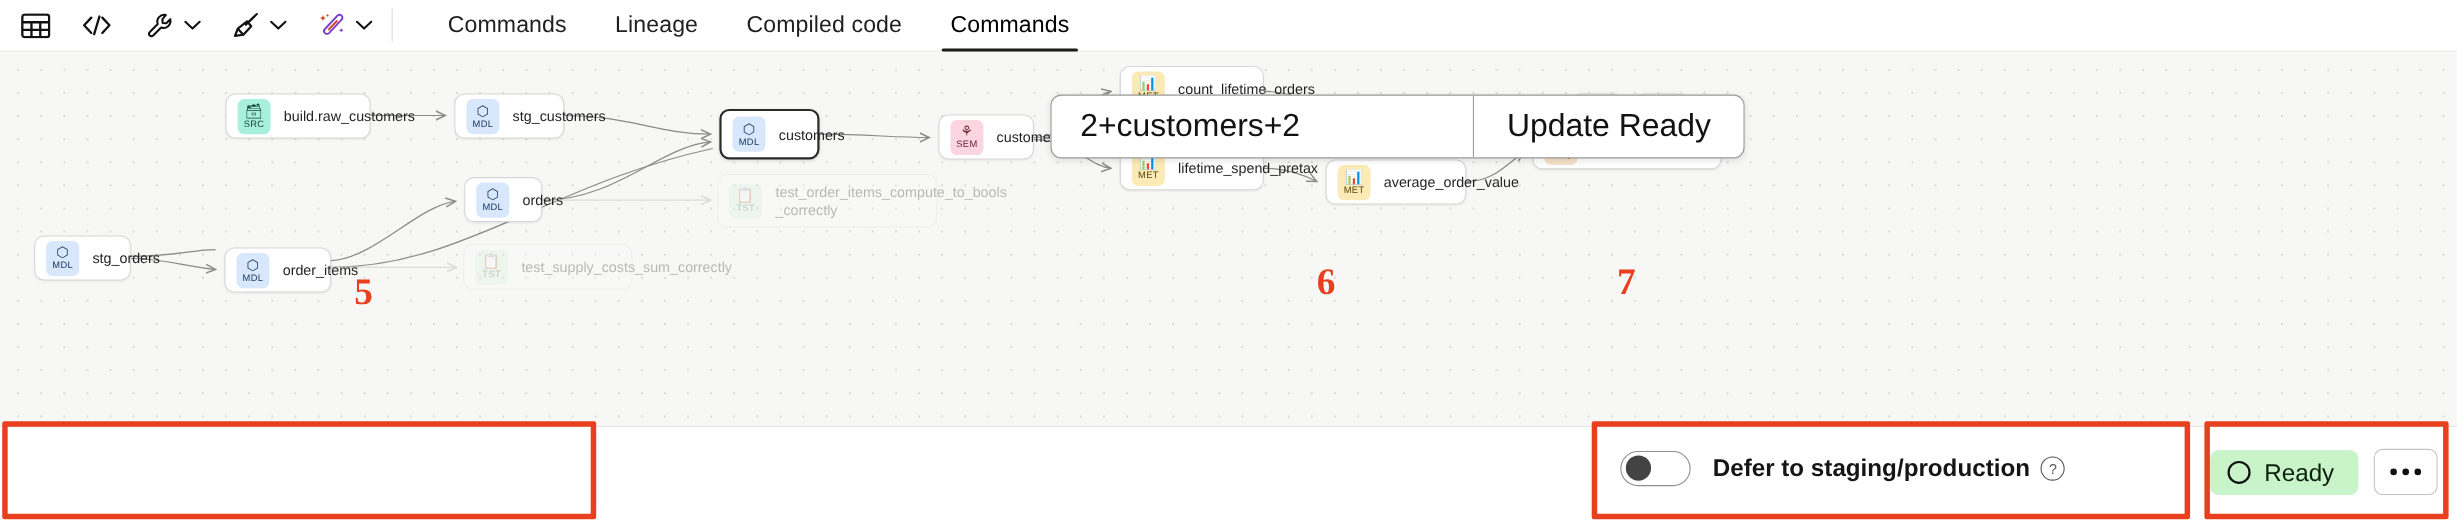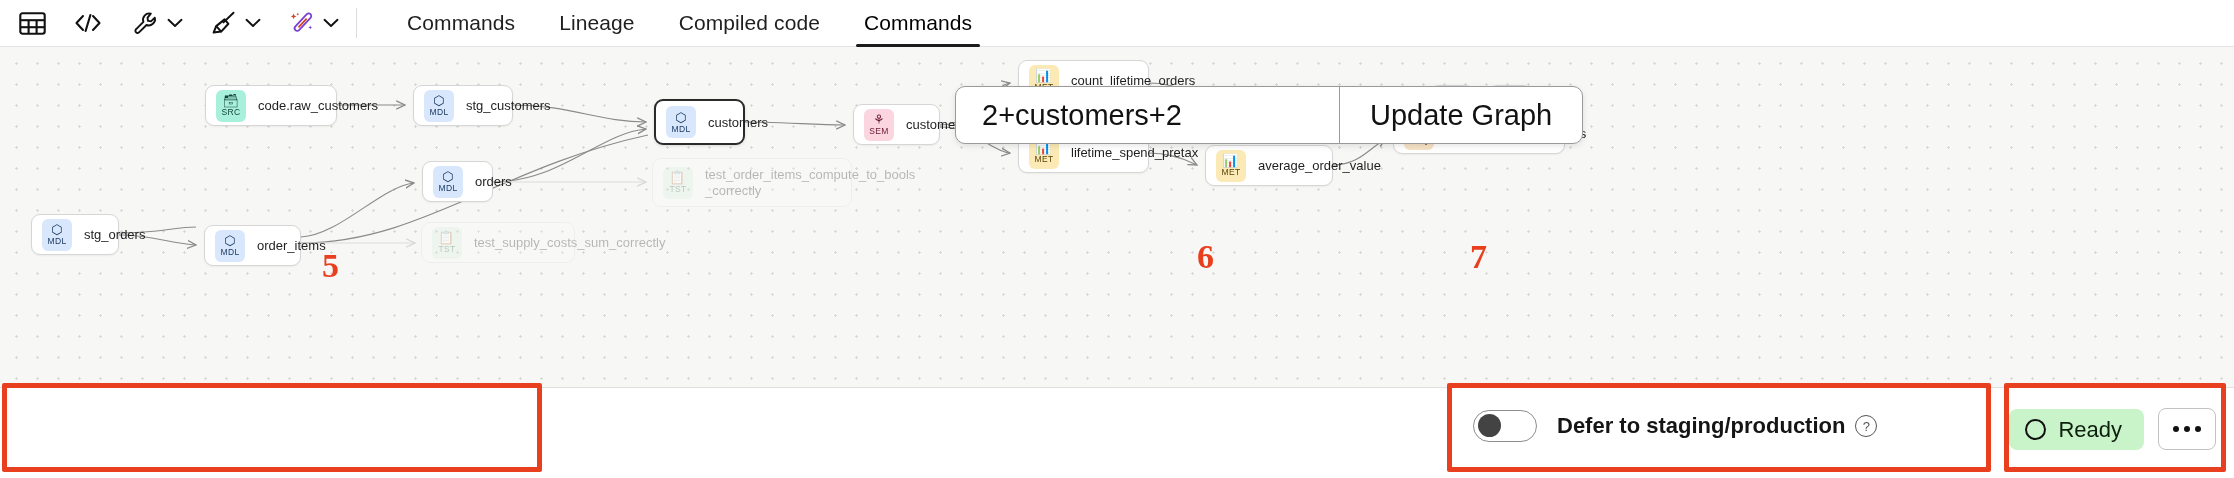--- a/index.html
+++ b/index.html
@@ -268,21 +268,21 @@
         <path d="M493,135 L646,135" marker-end="url(#ahf)"></path>
         <path d="M301,196 L415,196" marker-end="url(#ahf)"></path>
       </g>
     </svg>
 
     <div class="node" style="left:205px;top:38px;width:132px;height:41px;">
       <div class="badge src">
           <span class="gl">🗃</span>
           <span>SRC</span>
         </div>
-      <div class="nlabel">code.raw_customers</div>
+      <div class="nlabel">build.raw_customers</div>
     </div>
 
     <div class="node" style="left:413px;top:38px;width:100px;height:41px;">
       <div class="badge mdl">
           <span class="gl">⬡</span>
           <span>MDL</span>
         </div>
       <div class="nlabel">stg_customers</div>
     </div>
 
@@ -385,21 +385,21 @@
         <path d="M19.6 1.6 v5.2 h-5.2" stroke="#111" stroke-width="2.1" stroke-linecap="round" stroke-linejoin="round"></path>
       </svg>
     </div>
 
     <div class="overlay-pill" style="left:955px;top:39px;height:58px;">
       <div class="seg-a">
         <span>2+customers+2</span>
       </div>
       <div class="divider"></div>
       <div class="seg-b">
-        <span>Update Graph</span>
+        <span>Update Ready</span>
       </div>
     </div>
 
   </div>
 
   <div class="bottombar">
 
     <div class="defer-grp">
       <div class="toggle">
         <div class="knob"></div>

